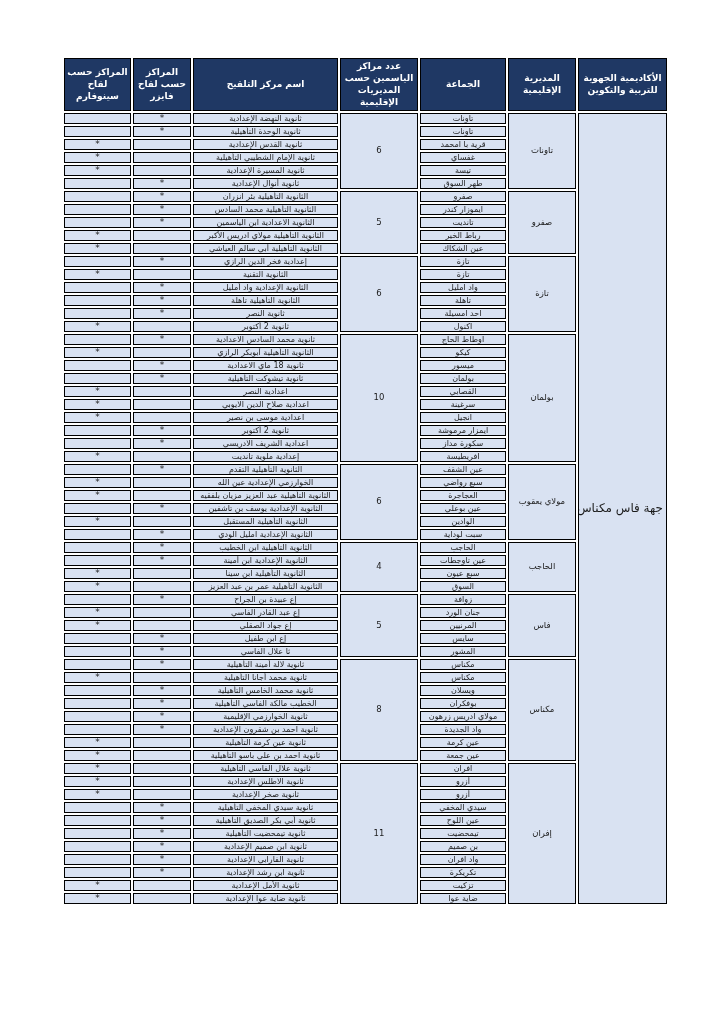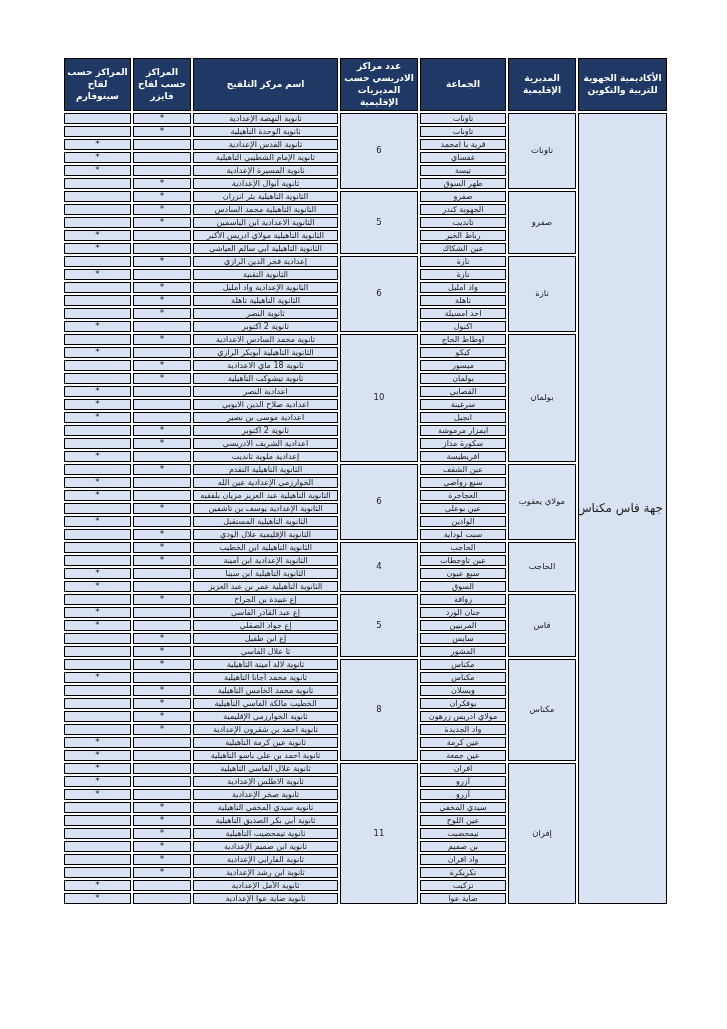--- a/index.html
+++ b/index.html
@@ -61,21 +61,21 @@
       <col style="width:78px">
       <col style="width:145px">
       <col style="width:58px">
       <col style="width:67px">
     </colgroup>
     <thead>
       <tr>
         <th>الأكاديمية الجهوية للتربية والتكوين</th>
         <th>المديرية الإقليمية</th>
         <th>الجماعة</th>
-        <th>عدد مراكز الادريسي حسب المديريات الإقليمية</th>
+        <th>عدد مراكز الياسمين حسب المديريات الإقليمية</th>
         <th>اسم مركز التلقيح</th>
         <th>المراكز حسب لقاح فايزر</th>
         <th>المراكز حسب لقاح سينوفارم</th>
       </tr>
     </thead>
     <tbody>
         <tr>
           <td class="academy" rowspan="61">جهة فاس مكناس</td>
           <td class="dir" rowspan="6">تاونات</td>
           <td>تاونات</td>
@@ -116,21 +116,21 @@
         </tr>
         <tr>
           <td class="dir" rowspan="5">صفرو</td>
           <td>صفرو</td>
           <td class="count" rowspan="5">5</td>
           <td>الثانوية التأهيلية بئر انزران</td>
           <td class="star">*</td>
           <td class="star"></td>
         </tr>
         <tr>
-          <td>الجهوية كندر</td>
+          <td>ايموزار كندر</td>
           <td>الثانوية التأهيلية محمد السادس</td>
           <td class="star">*</td>
           <td class="star"></td>
         </tr>
         <tr>
           <td>تانديت</td>
           <td>الثانوية الاعدادية ابن الياسمين</td>
           <td class="star">*</td>
           <td class="star"></td>
         </tr>
@@ -273,21 +273,21 @@
           <td class="star"></td>
         </tr>
         <tr>
           <td>الوادين</td>
           <td>الثانوية التأهيلية المستقبل</td>
           <td class="star"></td>
           <td class="star">*</td>
         </tr>
         <tr>
           <td>سبت لوداية</td>
-          <td>الثانوية الإقليمية علال الودي</td>
+          <td>الثانوية الإعدادية امليل الودي</td>
           <td class="star">*</td>
           <td class="star"></td>
         </tr>
         <tr>
           <td class="dir" rowspan="4">الحاجب</td>
           <td>الحاجب</td>
           <td class="count" rowspan="4">4</td>
           <td>الثانوية التأهيلية ابن الخطيب</td>
           <td class="star">*</td>
           <td class="star"></td>

